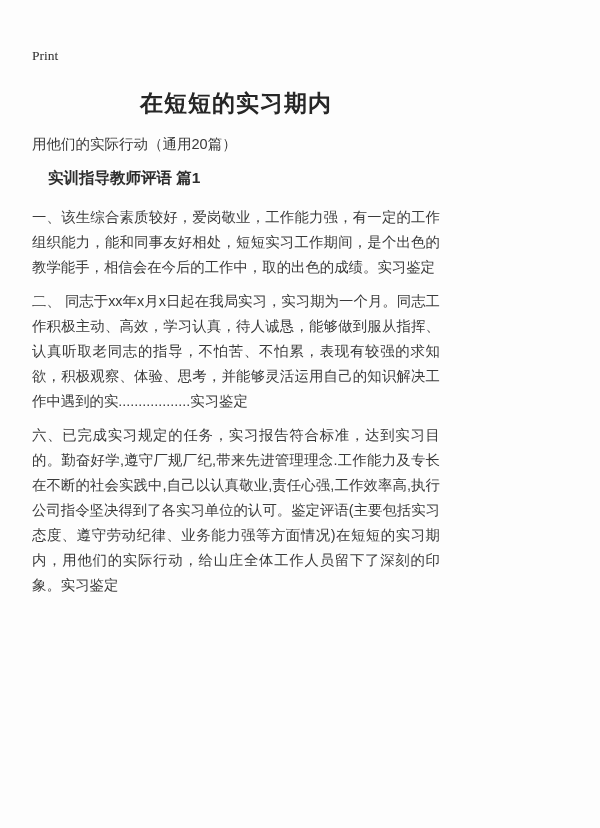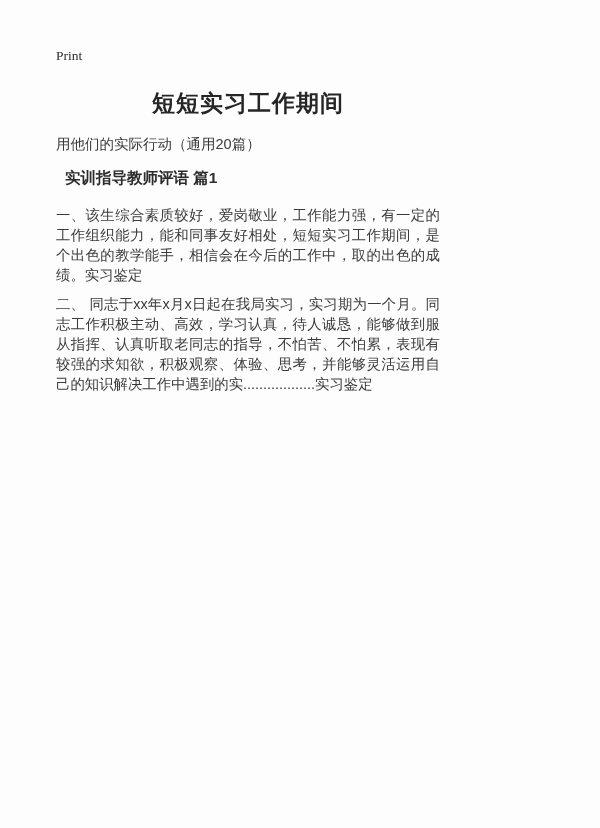--- a/index.html
+++ b/index.html
@@ -7,21 +7,21 @@
     margin: 0;
     padding: 0;
     background: #fdfdfd;
   }
   .page {
     width: 492px;
     height: 828px;
     background: #fdfdfd;
     color: #3a3a3a;
     font-family: "Liberation Sans", sans-serif;
-    padding: 46px 52px 0 56px;
+    padding: 46px 52px 0 32px;
     overflow: hidden;
   }
   .print-link {
     font-family: "Liberation Serif", serif;
     font-size: 13.5px;
     color: #2e2e2e;
     margin: 0 0 24px 0;
     cursor: pointer;
     display: inline-block;
   }
@@ -36,49 +36,50 @@
   }
   .subtitle {
     font-size: 14.5px;
     color: #3a3a3a;
     margin: 0 0 14px 0;
   }
   .section-heading {
     font-size: 15.5px;
     font-weight: bold;
     color: #2c2c2c;
-    margin: 0 0 16px 9px;
+    margin: 0 0 16px 16px;
   }
   .para {
     font-size: 14.4px;
-    line-height: 20px;
+    line-height: 25px;
     text-align: justify;
     margin: 0 0 9px 0;
     color: #3a3a3a;
     word-break: break-all;
   }
 </style>
 </head>
 <body>
 
 <div class="page">
 
   <span class="print-link">Print</span>
 
   <div class="doc-body">
 
-    <h1 class="title">短短实习工作期间</h1>
+    <h1 class="title">在短短的实习期内</h1>
 
     <div class="subtitle">用他们的实际行动（通用20篇）</div>
 
     <h2 class="section-heading">实训指导教师评语 篇1</h2>
 
     <p class="para">一、该生综合素质较好，爱岗敬业，工作能力强，有一定的工作组织能力，能和同事友好相处，短短实习工作期间，是个出色的教学能手，相信会在今后的工作中，取的出色的成绩。实习鉴定</p>
 
     <p class="para">二、 同志于xx年x月x日起在我局实习，实习期为一个月。同志工作积极主动、高效，学习认真，待人诚恳，能够做到服从指挥、认真听取老同志的指导，不怕苦、不怕累，表现有较强的求知欲，积极观察、体验、思考，并能够灵活运用自己的知识解决工作中遇到的实..................实习鉴定</p>
 
 
 
 
+    <p class="para">六、已完成实习规定的任务，实习报告符合标准，达到实习目的。勤奋好学,遵守厂规厂纪,带来先进管理理念.工作能力及专长在不断的社会实践中,自己以认真敬业,责任心强,工作效率高,执行公司指令坚决得到了各实习单位的认可。鉴定评语(主要包括实习态度、遵守劳动纪律、业务能力强等方面情况)在短短的实习期内，用他们的实际行动，给山庄全体工作人员留下了深刻的印象。实习鉴定</p>
 
 
   </div>
 </div>
 
 </body></html>

